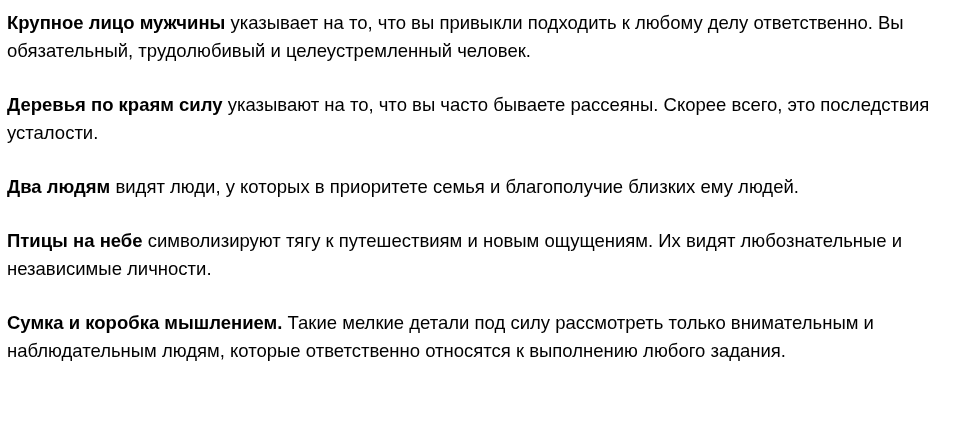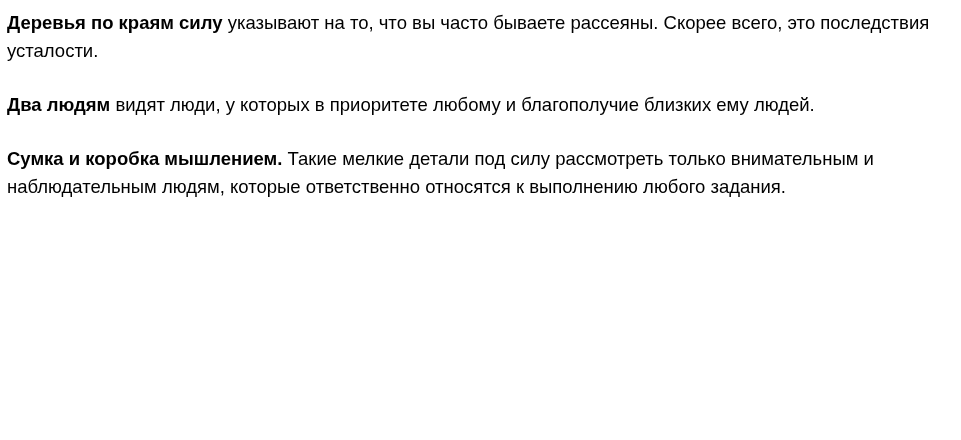--- a/index.html
+++ b/index.html
@@ -28,21 +28,27 @@
   }
   .article p b {
     font-weight: 700;
   }
 </style>
 </head>
 <body>
 
 <div class="article">
   <p>
+    <b>Крупное лицо мужчины</b><span> указывает на то, что вы привыкли подходить к любому делу ответственно. Вы обязательный, трудолюбивый и целеустремленный человек.</span>
+  </p>
+  <p>
     <b>Деревья по краям силу</b><span> указывают на то, что вы часто бываете рассеяны. Скорее всего, это последствия усталости.</span>
   </p>
   <p>
-    <b>Два людям</b><span> видят люди, у которых в приоритете любому и благополучие близких ему людей.</span>
+    <b>Два людям</b><span> видят люди, у которых в приоритете семья и благополучие близких ему людей.</span>
+  </p>
+  <p>
+    <b>Птицы на небе</b><span> символизируют тягу к путешествиям и новым ощущениям. Их видят любознательные и независимые личности.</span>
   </p>
   <p>
     <b>Сумка и коробка мышлением.</b><span> Такие мелкие детали под силу рассмотреть только внимательным и наблюдательным людям, которые ответственно относятся к выполнению любого задания.</span>
   </p>
 </div>
 
 </body></html>

